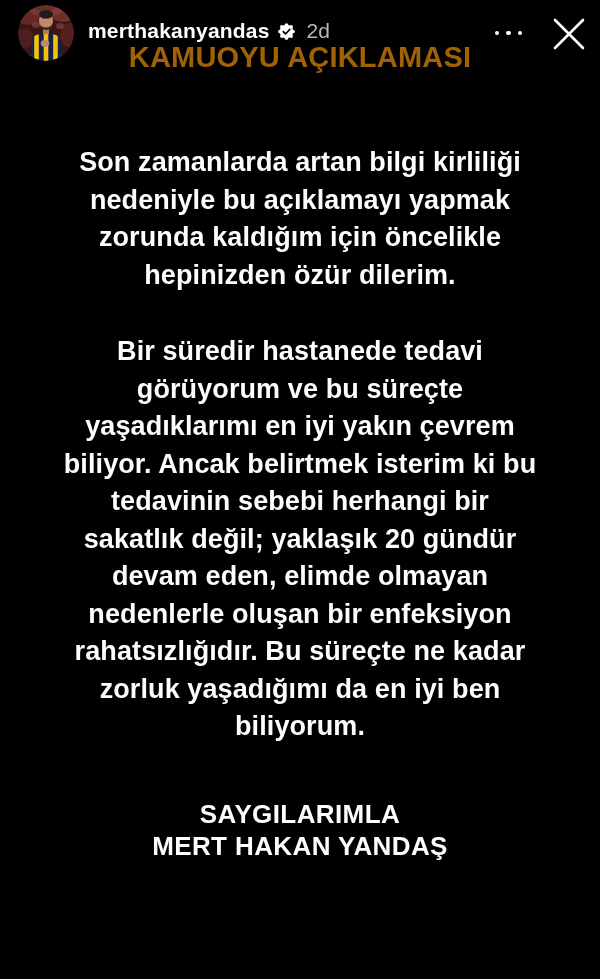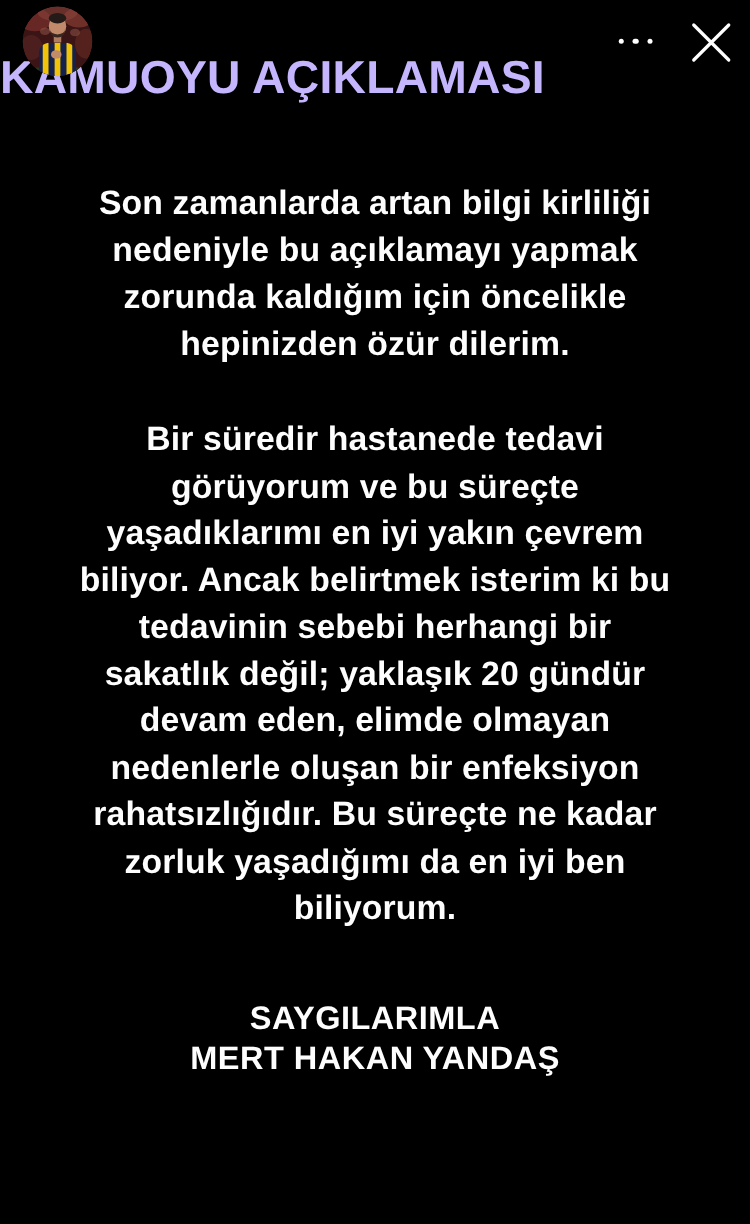--- a/index.html
+++ b/index.html
@@ -78,25 +78,25 @@
     display: flex;
     align-items: center;
     justify-content: center;
     cursor: pointer;
   }
 
   
   .story-title {
     position: absolute;
     top: 41px; left: 0; right: 0;
-    text-align: left;
-    font-size: 37px;
+    text-align: center;
+    font-size: 29px;
     font-weight: 700;
     letter-spacing: 0.2px;
-    color: #c4b5fd;
+    color: #a16207;
     z-index: 2;
   }
   .content {
     position: absolute;
     top: 105px; left: 0; right: 0;
     padding: 0 12px;
     text-align: center;
   }
   .content p {
     white-space: pre-line;
@@ -159,20 +159,38 @@
             <rect x="16.2" y="29" width="4.6" height="27" fill="#f0c30a"></rect>
             <rect x="25.7" y="29" width="4.6" height="27" fill="#f0c30a"></rect>
             <rect x="35.2" y="29" width="4.6" height="27" fill="#f0c30a"></rect>
           </g>
 
           <ellipse cx="27" cy="38.5" rx="4.2" ry="3.4" fill="#c08a6b"></ellipse>
         </g>
       </svg>
     </div>
 
+    <div class="user-row">
+      <span class="username">merthakanyandas</span>
+      <svg class="verified" viewBox="0 0 20 20">
+        <g fill="#ffffff">
+          <circle cx="10" cy="10" r="8"></circle>
+          <circle cx="10" cy="2.4" r="2.2"></circle>
+          <circle cx="10" cy="17.6" r="2.2"></circle>
+          <circle cx="2.4" cy="10" r="2.2"></circle>
+          <circle cx="17.6" cy="10" r="2.2"></circle>
+          <circle cx="4.6" cy="4.6" r="2.2"></circle>
+          <circle cx="15.4" cy="4.6" r="2.2"></circle>
+          <circle cx="4.6" cy="15.4" r="2.2"></circle>
+          <circle cx="15.4" cy="15.4" r="2.2"></circle>
+        </g>
+        <path d="M6.2,10.2 L8.9,12.9 L14,7.4" fill="none" stroke="#000000" stroke-width="2" stroke-linecap="round" stroke-linejoin="round"></path>
+      </svg>
+      <span class="timestamp">2d</span>
+    </div>
 
     <div class="actions">
       <div class="more-btn">
         <span class="dot"></span>
         <span class="dot"></span>
         <span class="dot"></span>
       </div>
       <div class="close-btn">
         <svg width="32" height="32" viewBox="0 0 32 32">
           <path d="M2,2 L30,30 M30,2 L2,30" stroke="#ffffff" stroke-width="2.6" stroke-linecap="round"></path>

